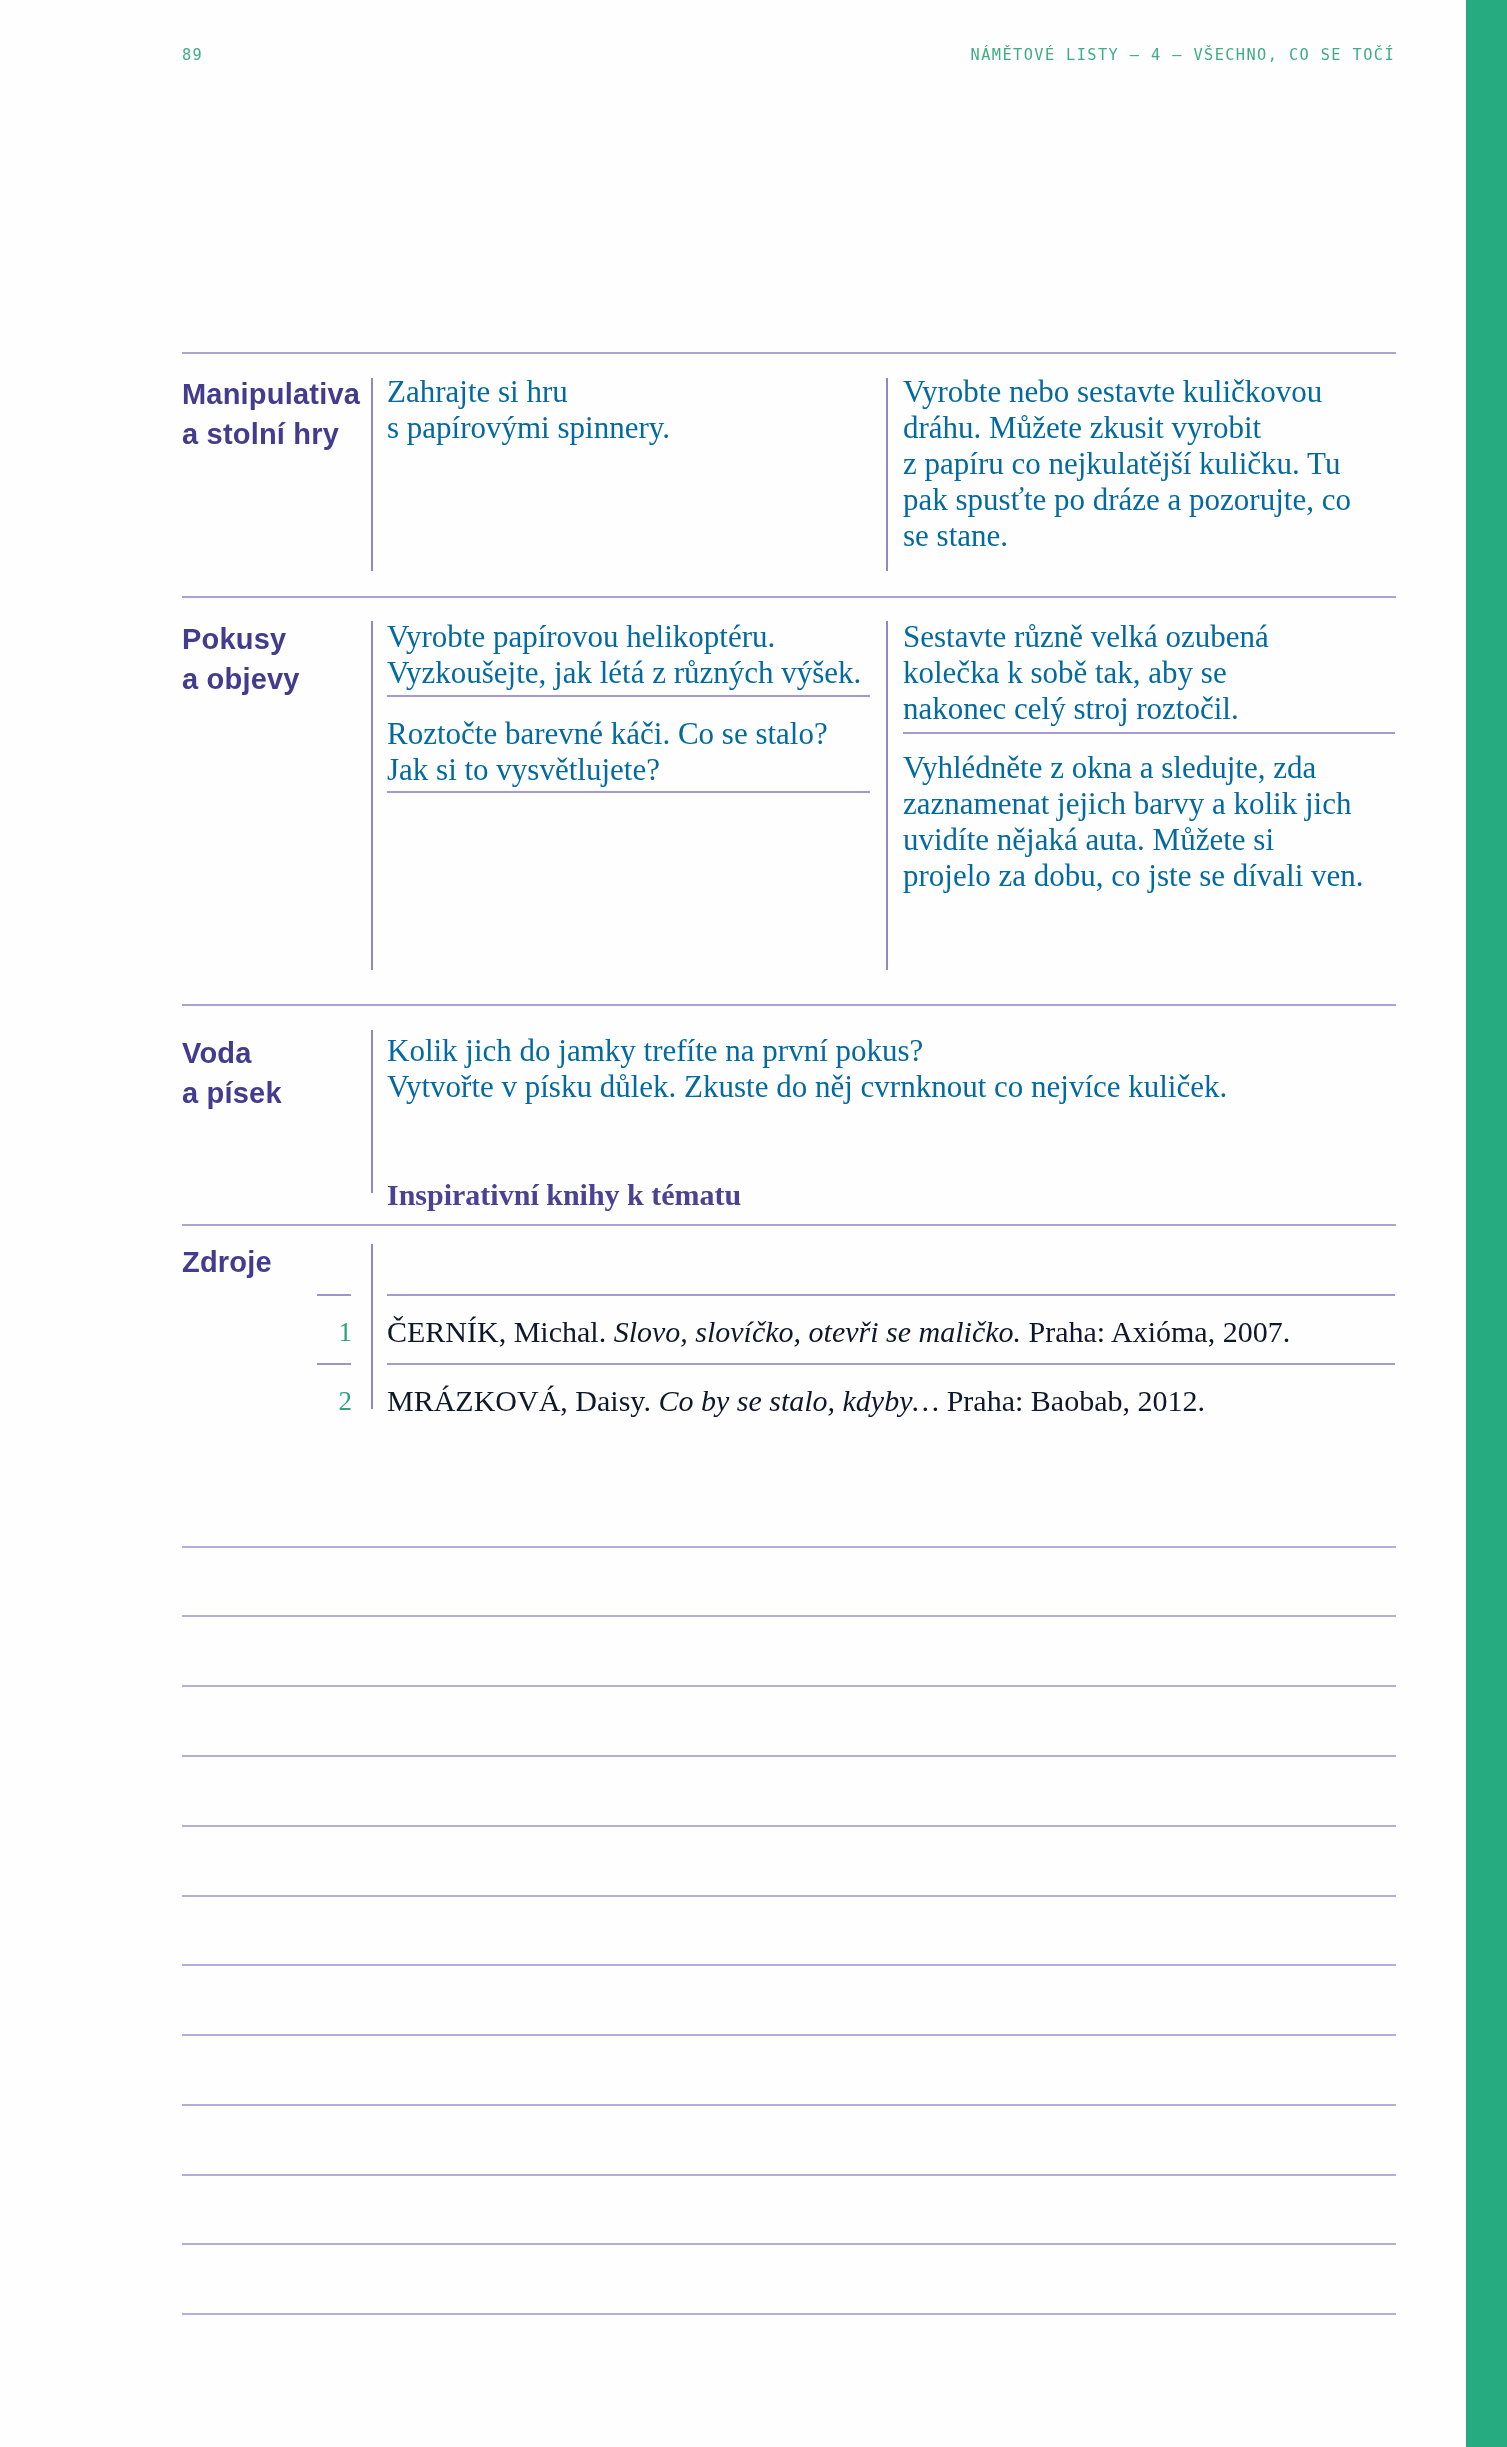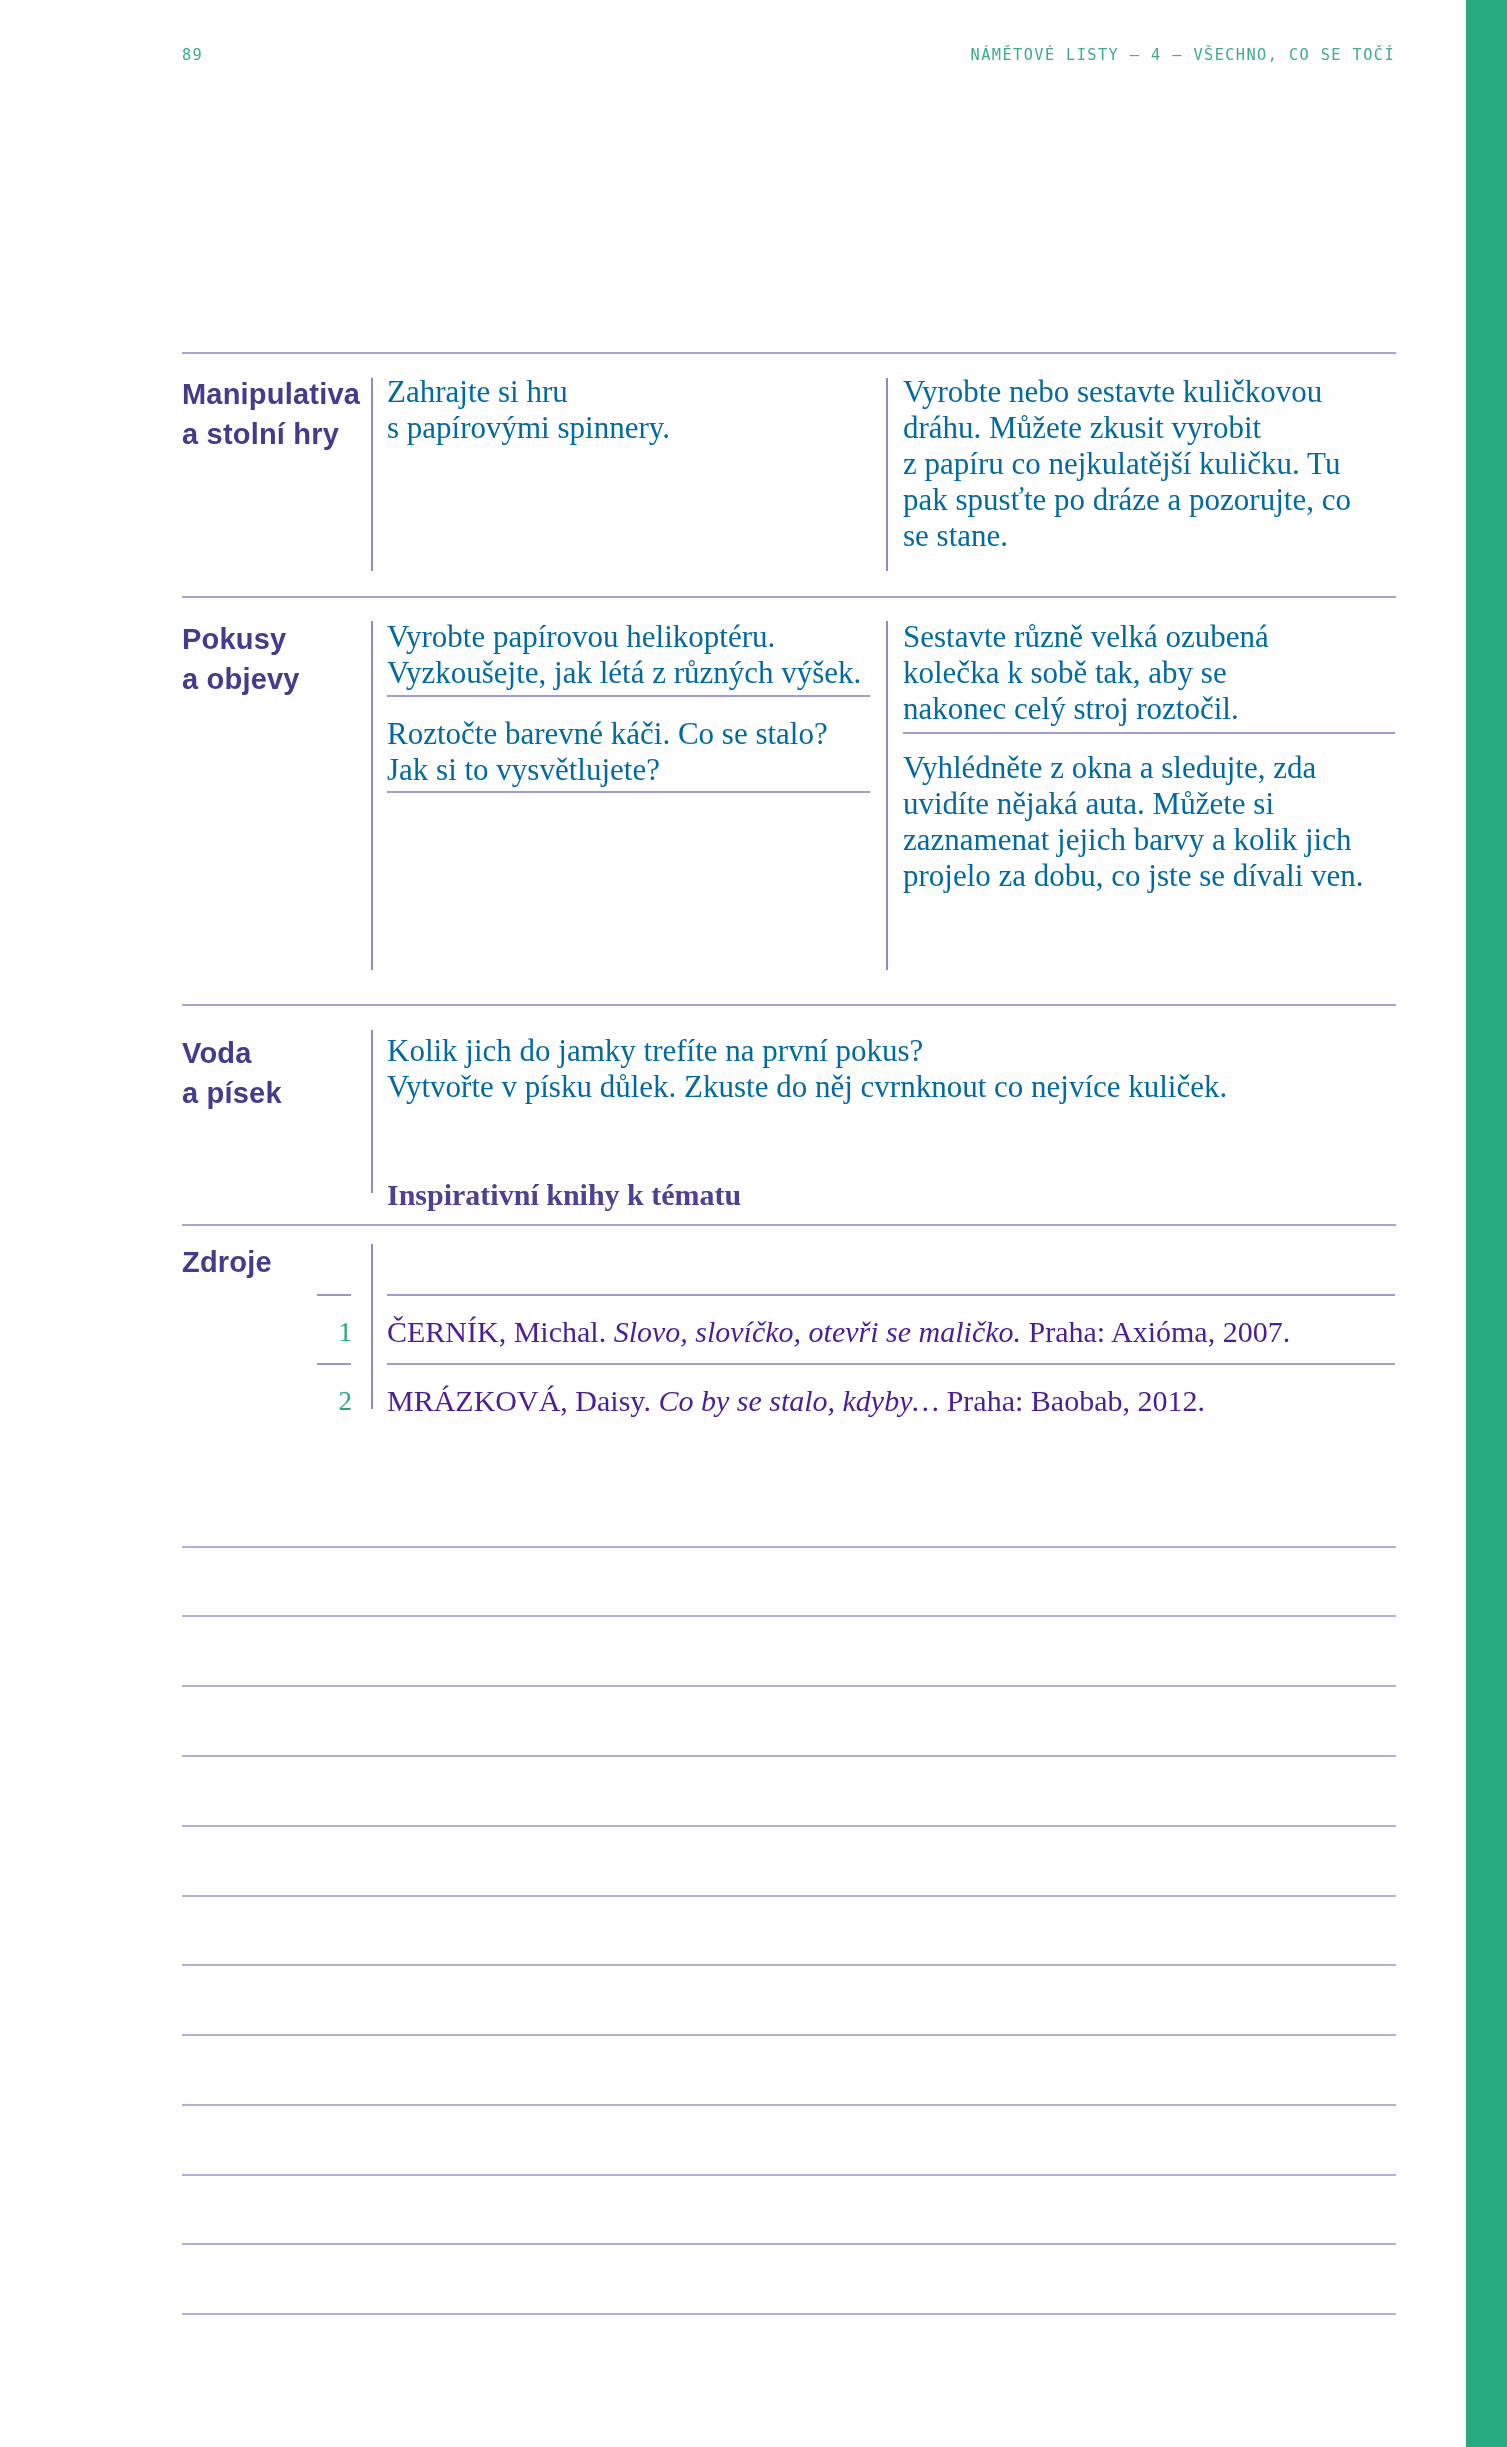--- a/index.html
+++ b/index.html
@@ -39,21 +39,21 @@
   }
   .ln{white-space:nowrap;}
   .biblio-head{
     position:absolute;left:387px;
     font-weight:700;font-size:30px;line-height:38px;
     color:#4b4294;white-space:nowrap;
   }
   .book{
     position:absolute;left:387px;
     font-size:30px;line-height:38px;
-    color:#4c1d95;white-space:nowrap;
+    color:#0f172a;white-space:nowrap;
   }
   .book i{font-style:italic;}
   .book-num{
     position:absolute;left:287px;width:65px;text-align:right;
     font-size:27px;line-height:38px;color:#2ba47c;
   }
   .dash{position:absolute;left:317px;width:34px;height:1.9px;background:#9c95ca;}
 </style>
 </head>
 <body>
@@ -104,22 +104,22 @@
   <div class="subrule" style="left:387px;top:791px;width:483px;"></div>
 
   <div class="item" style="left:903px;top:619px;">
     <div class="ln">Sestavte různě velká ozubená</div>
     <div class="ln">kolečka k sobě tak, aby se</div>
     <div class="ln">nakonec celý stroj roztočil.</div>
   </div>
   <div class="subrule" style="left:903px;top:732px;width:492px;"></div>
   <div class="item" style="left:903px;top:750px;">
     <div class="ln">Vyhlédněte z okna a sledujte, zda</div>
+    <div class="ln">zaznamenat jejich barvy a kolik jich</div>
     <div class="ln">uvidíte nějaká auta. Můžete si</div>
-    <div class="ln">zaznamenat jejich barvy a kolik jich</div>
     <div class="ln">projelo za dobu, co jste se dívali ven.</div>
   </div>
 
   <div class="hrule" style="left:182px;top:1004px;width:1214px;"></div>
   <div class="sec-title" style="top:1033px;">
     <div class="ln">Voda</div>
     <div class="ln">a písek</div>
   </div>
   <div class="vrule" style="left:371px;top:1030px;height:163px;"></div>
   <div class="item" style="left:387px;top:1033px;">

